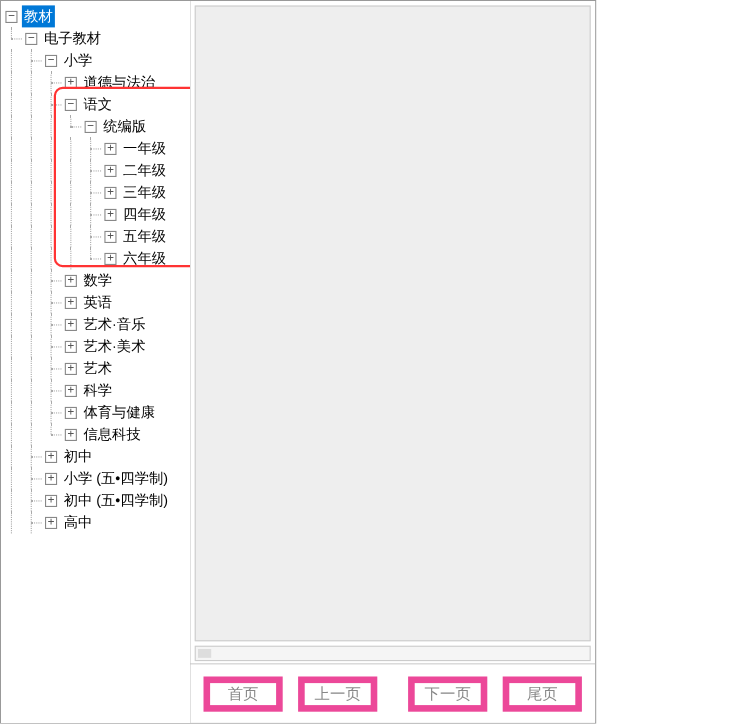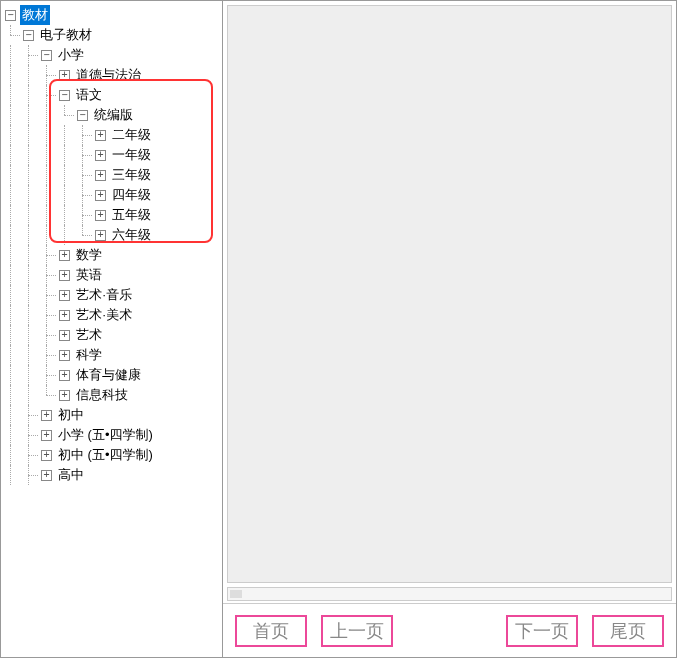--- a/index.html
+++ b/index.html
@@ -7,21 +7,21 @@
       font-family: "Microsoft YaHei", "SimSun", Arial, sans-serif;
       font-size: 13px;
       color: #000;
       background: #fff;
       width: 678px;
       height: 658px;
       overflow: hidden;
     }
     .container {
       display: flex;
-      width: 677px;
+      width: 542px;
       height: 658px;
       border: 1px solid #999;
     }
     .sidebar {
       width: 222px;
       height: 100%;
       border-right: 1px solid #999;
       background: #fff;
       overflow: auto;
       padding: 4px 0 0 4px;
@@ -61,24 +61,24 @@
       align-items: center;
       padding: 0 12px;
       gap: 14px;
     }
     .pagination .spacer {
       flex: 1;
     }
     .page-btn {
       width: 72px;
       height: 32px;
-      border: 2px solid #ec4899;
+      border: 6px solid #ec4899;
       background: #fff;
       color: #888;
-      font-size: 18px;
+      font-size: 14px;
       display: flex;
       align-items: center;
       justify-content: center;
       cursor: default;
       font-family: inherit;
     }
     
     .tree-node {
       line-height: 20px;
       white-space: nowrap;
@@ -215,32 +215,32 @@
                       </div>
                       <div class="tree-children" id="grades-container">
                           <div class="tree-node">
                             <div class="tree-row">
                               <span class="indent"></span>
                               <span class="indent"></span>
                               <span class="indent"></span>
                               <span class="indent"></span>
                               <span class="indent branch"></span>
                               <span class="toggle plus"></span>
+                              <span class="label">一年级</span>
+                            </div>
+                          </div>
+                          <div class="tree-node">
+                            <div class="tree-row">
+                              <span class="indent"></span>
+                              <span class="indent"></span>
+                              <span class="indent"></span>
+                              <span class="indent"></span>
+                              <span class="indent branch"></span>
+                              <span class="toggle plus"></span>
                               <span class="label">二年级</span>
-                            </div>
-                          </div>
-                          <div class="tree-node">
-                            <div class="tree-row">
-                              <span class="indent"></span>
-                              <span class="indent"></span>
-                              <span class="indent"></span>
-                              <span class="indent"></span>
-                              <span class="indent branch"></span>
-                              <span class="toggle plus"></span>
-                              <span class="label">一年级</span>
                             </div>
                           </div>
                           <div class="tree-node">
                             <div class="tree-row">
                               <span class="indent"></span>
                               <span class="indent"></span>
                               <span class="indent"></span>
                               <span class="indent"></span>
                               <span class="indent branch"></span>
                               <span class="toggle plus"></span>

